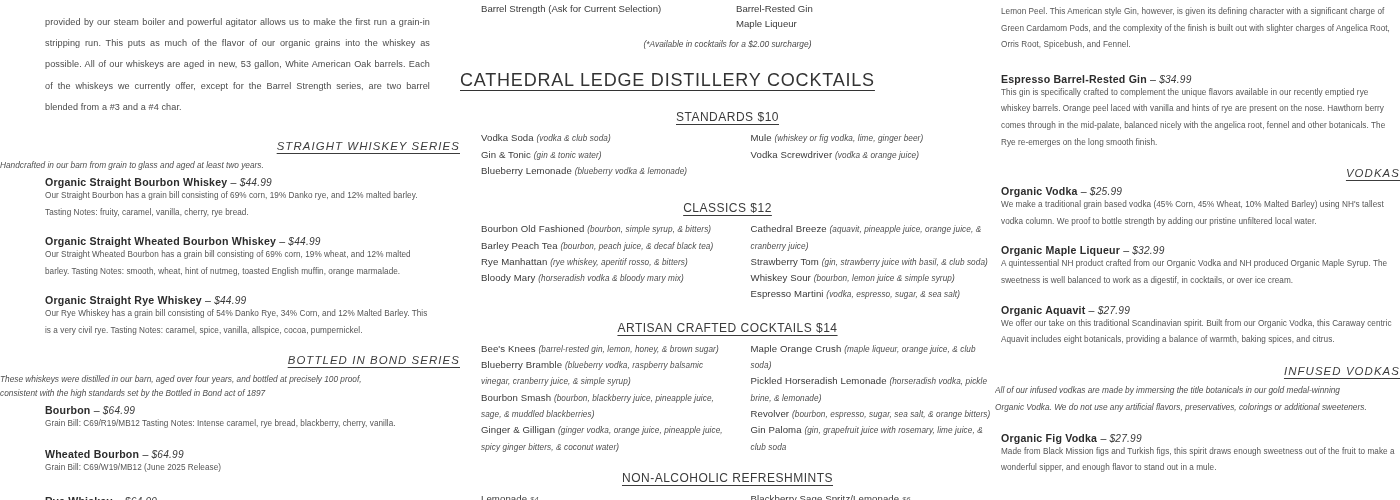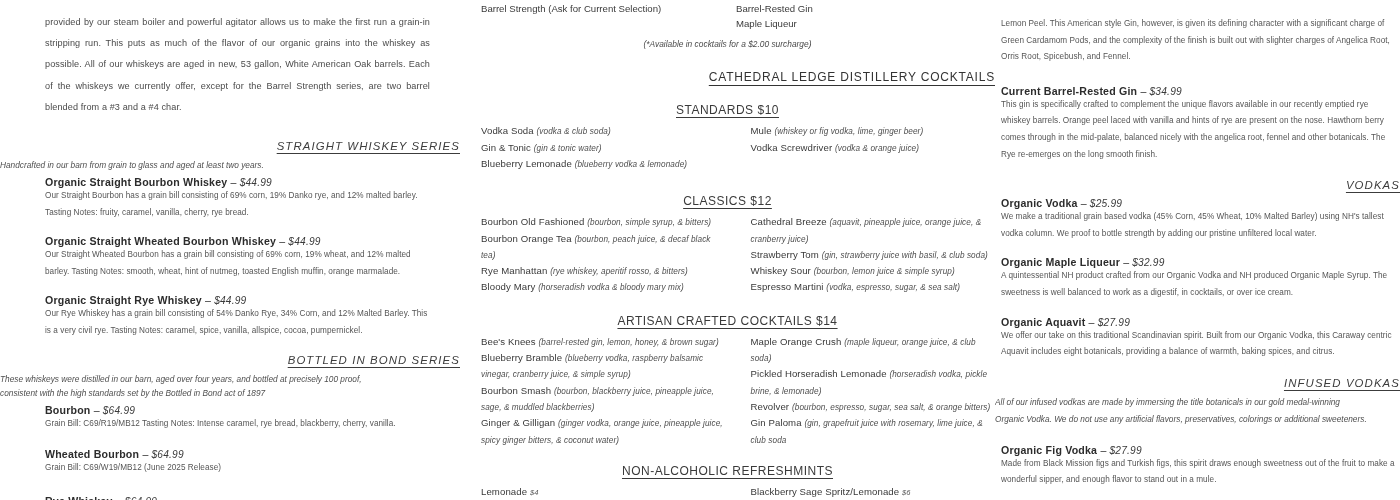--- a/index.html
+++ b/index.html
@@ -73,22 +73,22 @@
   }
   .item-desc {
     font-size: 8.2px;
     line-height: 16.6px;
     color: #555;
     letter-spacing: .05px;
   }
 
   
   .cock-title {
-    text-align: right;
-    font-size: 12px;
+    text-align: left;
+    font-size: 18px;
     letter-spacing: .8px;
     color: #333;
     text-decoration: underline;
     text-underline-offset: 4px;
   }
   .cat-head {
     text-align: center;
     font-size: 12px;
     letter-spacing: .5px;
     color: #3a3a3a;
@@ -277,21 +277,21 @@
     <div style="height:22px"></div>
     <div class="cat-head">CLASSICS $12</div>
     <div style="height:6px"></div>
     <div class="two-col">
       <div>
         <div class="drink">
           <span>Bourbon Old Fashioned</span>
           <span class="ing">(bourbon, simple syrup, &amp; bitters)</span>
         </div>
         <div class="drink">
-          <span>Bourbon Orange Tea</span>
+          <span>Barley Peach Tea</span>
           <span class="ing">(bourbon, peach juice, &amp; decaf black tea)</span>
         </div>
         <div class="drink">
           <span>Rye Manhattan</span>
           <span class="ing">(rye whiskey, aperitif rosso, &amp; bitters)</span>
         </div>
         <div class="drink">
           <span>Bloody Mary</span>
           <span class="ing">(horseradish vodka &amp; bloody mary mix)</span>
         </div>
@@ -379,28 +379,28 @@
         </div>
         <div class="drink">
           <span>Watermelon &amp; Mint Spritz/Lemonade</span>
           <span class="pr">$6</span>
         </div>
       </div>
     </div>
   </div>
 
   <div class="col col-right">
-    <div class="rx" style="padding-top:16px;">
+    <div class="rx" style="padding-top:4px;">
       <div class="item-desc">Lemon Peel. This American style Gin, however, is given its defining character with a significant charge of Green Cardamom Pods, and the complexity of the finish is built out with slighter charges of Angelica Root, Orris Root, Spicebush, and Fennel.</div>
 
       <div style="height:19px"></div>
 
       <div>
         <div class="item-head">
-          <span>Current Barrel-Rested Gin</span>
+          <span>Espresso Barrel-Rested Gin</span>
           <span class="dash">–</span>
           <span class="price">$34.99</span>
         </div>
         <div class="item-desc">This gin is specifically crafted to complement the unique flavors available in our recently emptied rye whiskey barrels. Orange peel laced with vanilla and hints of rye are present on the nose. Hawthorn berry comes through in the mid-palate, balanced nicely with the angelica root, fennel and other botanicals. The Rye re-emerges on the long smooth finish.</div>
       </div>
     </div>
 
     <div style="height:16px"></div>
     <div class="section-head">VODKAS</div>
     <div style="height:6px"></div>

